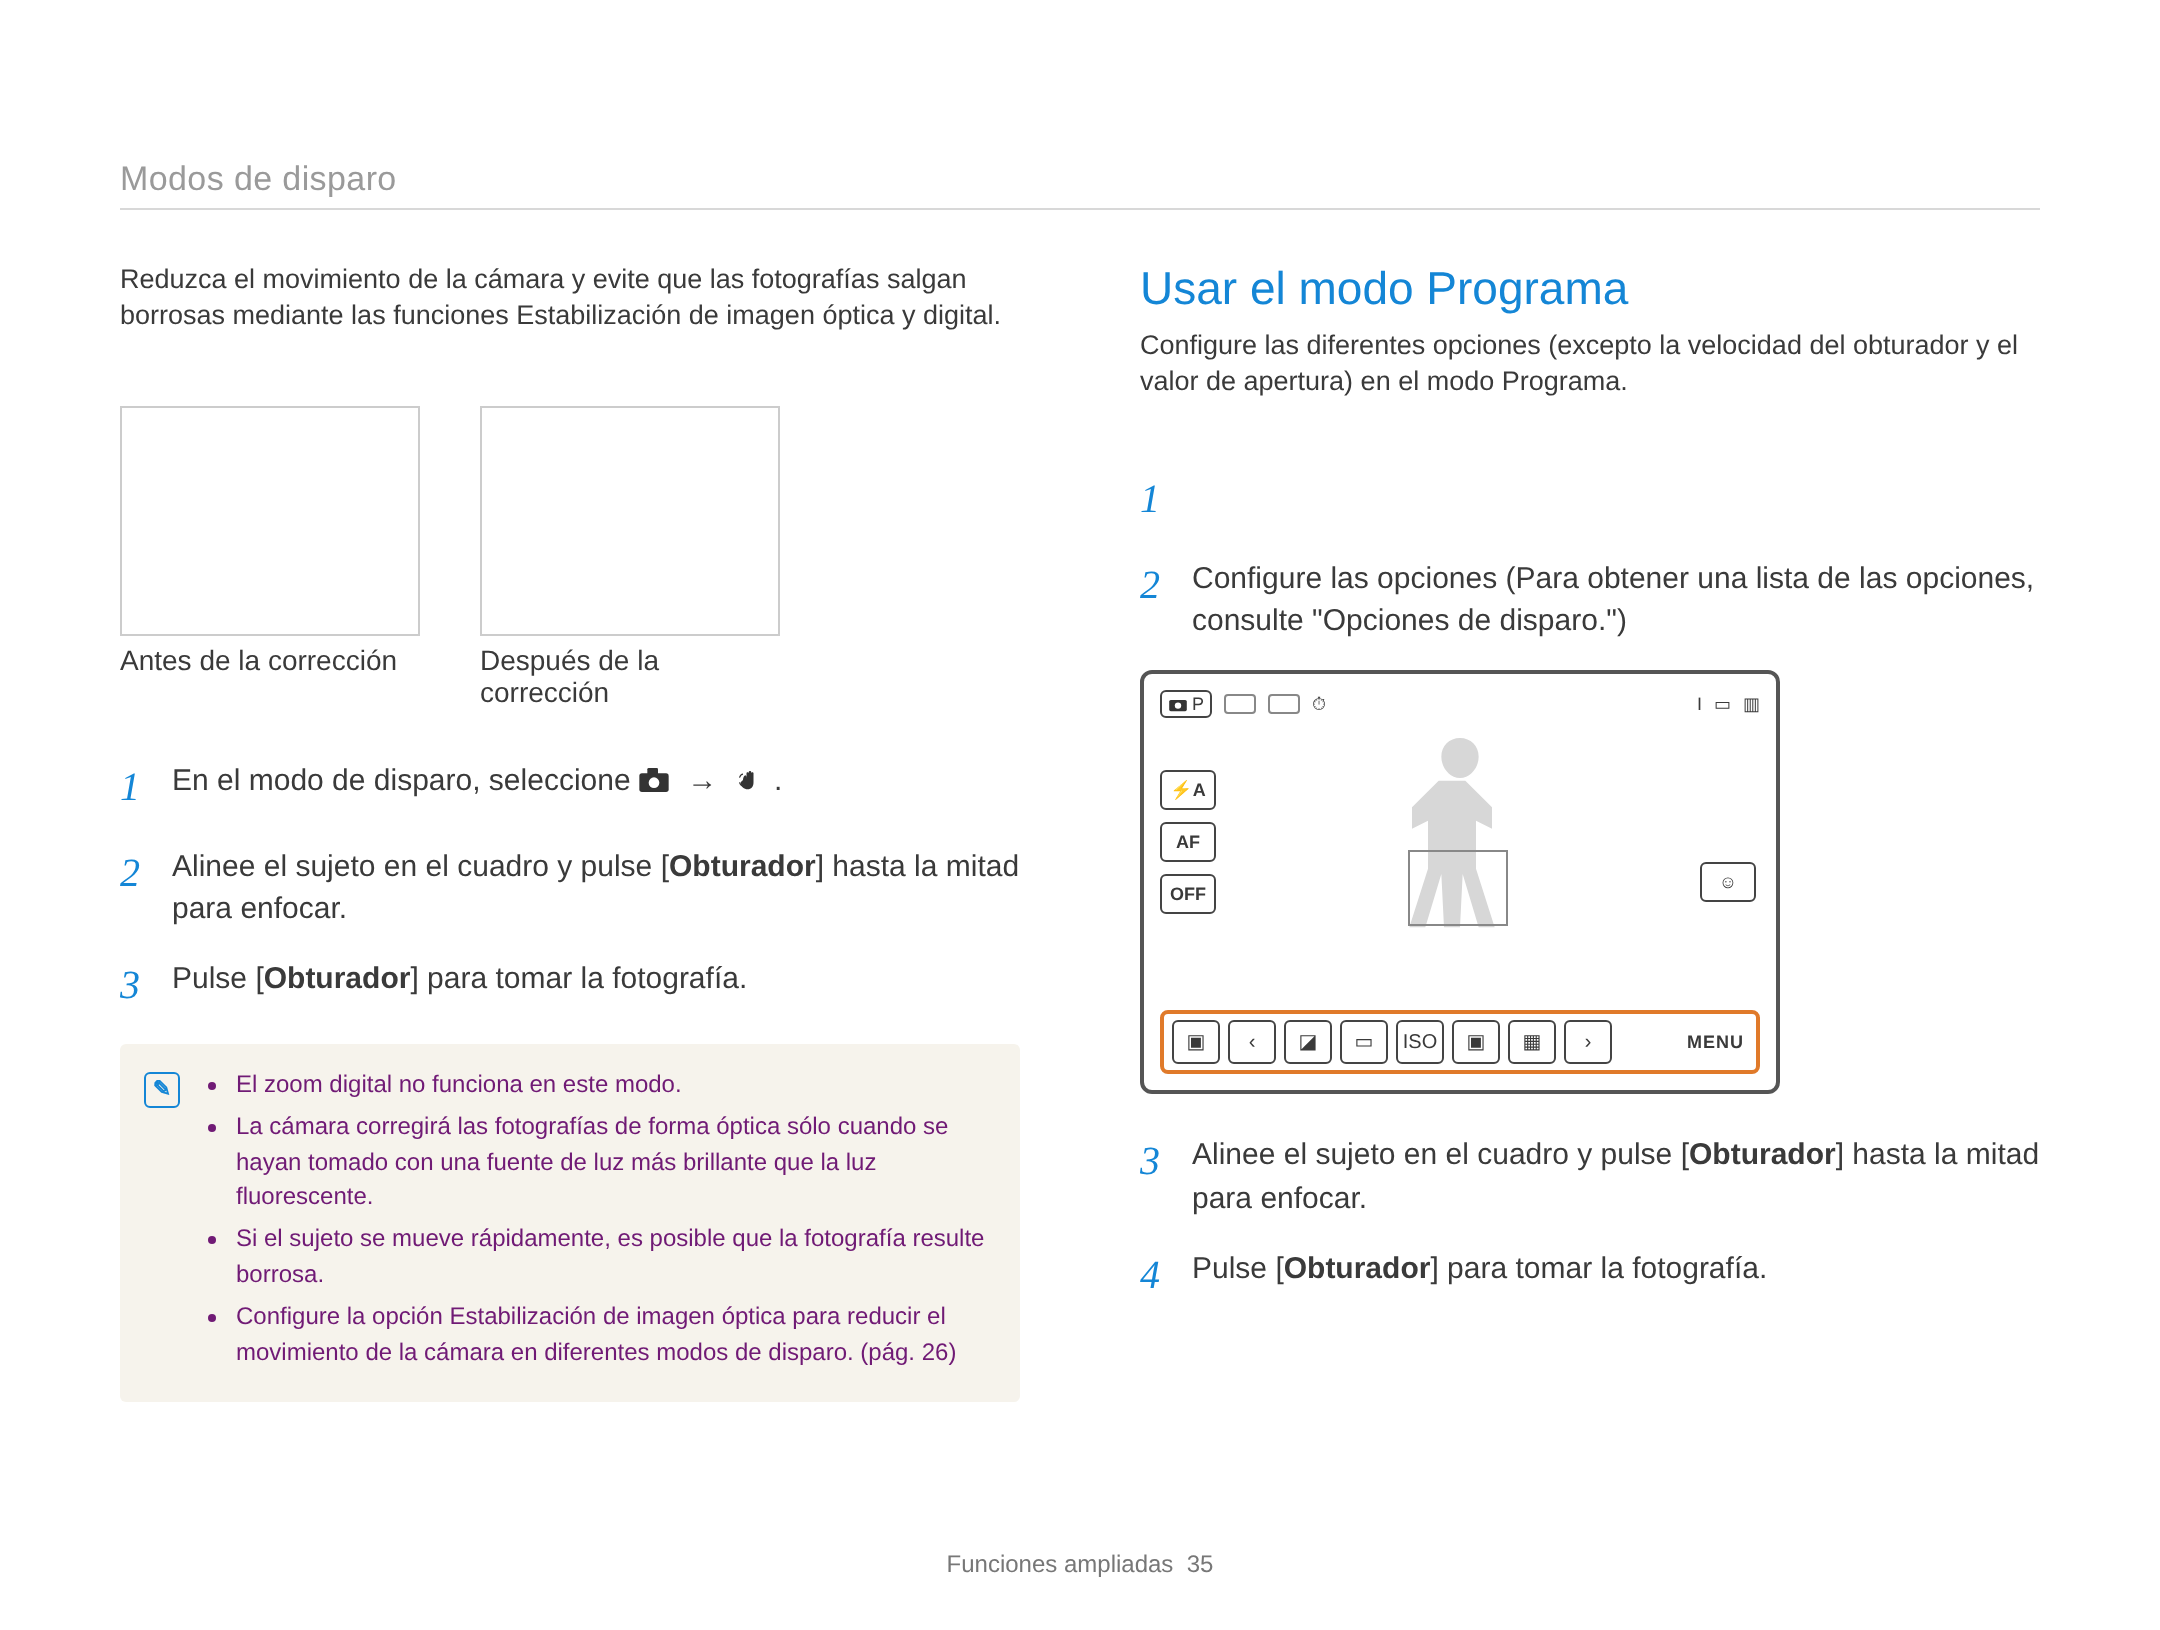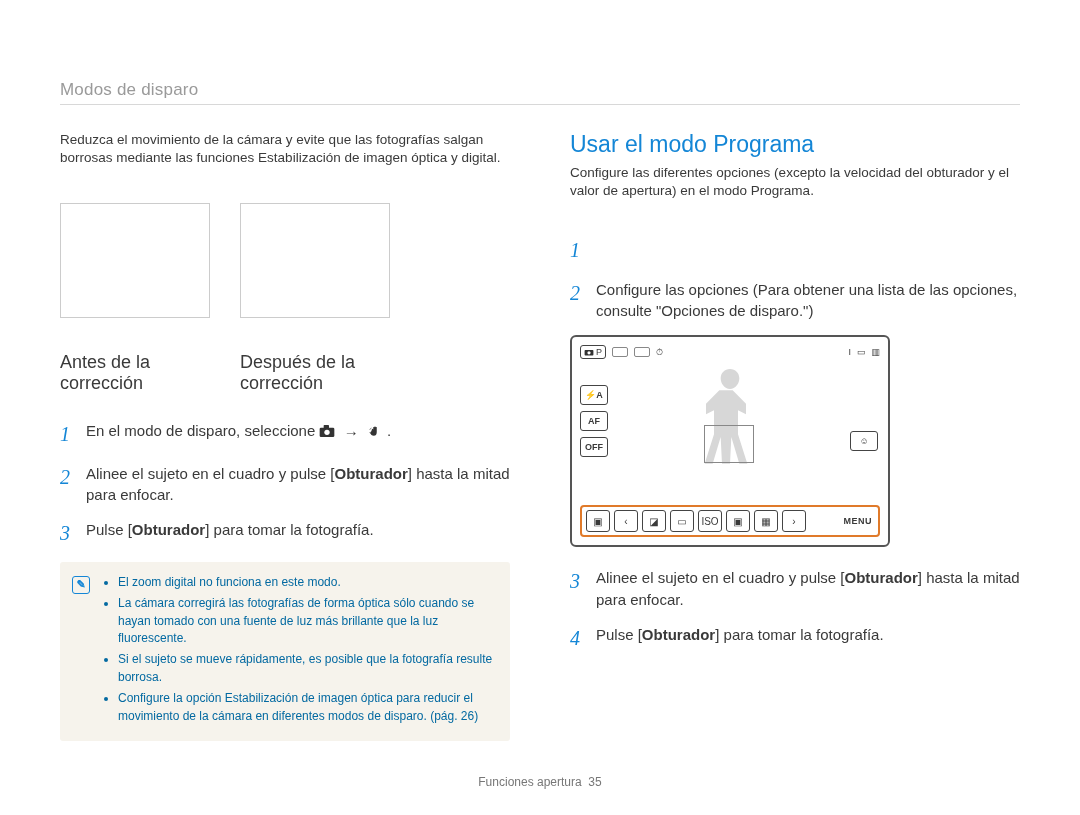--- a/index.html
+++ b/index.html
@@ -6,30 +6,30 @@
   html, body { width: 1080px; height: 815px; background: #fff; font-family: Arial, Helvetica, sans-serif; color: #3a3a3a; }
   .page { padding: 80px 60px 30px 60px; position: relative; height: 100%; }
   .header-bar { font-size: 17px; color: #9a9a9a; font-weight: 300; letter-spacing: .2px; padding-bottom: 4px; border-bottom: 1px solid #d8d8d8; margin-bottom: 26px; }
   .cols { display: flex; gap: 60px; }
   .col { flex: 1 1 0; }
   h2.section-title { color: #1486d6; font-weight: 400; font-size: 23px; margin-bottom: 6px; }
   .intro { font-size: 13.5px; line-height: 1.35; margin-bottom: 36px; }
   .thumbs { display: flex; gap: 30px; margin-bottom: 4px; }
   .thumb { width: 150px; height: 115px; border: 1px solid #ccc; background: #fff; }
   .captions { display: flex; gap: 30px; margin-bottom: 26px; }
-  .caption { width: 150px; font-size: 18px; margin-top: 30px; }
+  .caption { width: 150px; font-size: 14px; }
   .steps { list-style: none; }
   .step { display: flex; gap: 10px; margin-bottom: 14px; font-size: 15px; line-height: 1.42; }
   .step-num { color: #1486d6; font-size: 20px; font-style: italic; font-weight: 400; min-width: 16px; font-family: Georgia, 'Times New Roman', serif; }
   .icon { display: inline-block; vertical-align: -2px; }
   .icon svg { width: 16px; height: 14px; }
   .arrow { margin: 0 4px; }
   .note-box { background: #f6f3ec; border-radius: 3px; padding: 12px 14px 12px 12px; display: flex; gap: 12px; margin-top: 6px; }
   .note-icon { width: 18px; height: 18px; border: 1.5px solid #1486d6; border-radius: 3px; color: #1486d6; font-size: 11px; font-weight: 700; display: flex; align-items: center; justify-content: center; flex-shrink: 0; margin-top: 2px; }
-  .note-list { list-style: disc; padding-left: 16px; font-size: 12px; line-height: 1.45; color: #0369a1; }
+  .note-list { list-style: disc; padding-left: 16px; font-size: 12px; line-height: 1.45; color: #701a75; }
   .note-list li { margin-bottom: 4px; }
   .lcd-wrap { border: 2px solid #555; border-radius: 6px; padding: 4px; width: 320px; margin: 6px 0 20px 0; }
   .lcd { position: relative; height: 200px; }
   .lcd-top { position: absolute; top: 4px; left: 4px; right: 4px; display: flex; justify-content: space-between; font-size: 9px; align-items: center; }
   .lcd-top-left { display: flex; gap: 6px; align-items: center; }
   .badge { border: 1.2px solid #444; border-radius: 3px; padding: 1px 3px; font-size: 9px; display: inline-flex; align-items: center; gap: 2px; background: #fff; }
   .mini { border: 1px solid #888; border-radius: 2px; width: 16px; height: 10px; display: inline-block; }
   .lcd-top-right { display: flex; gap: 6px; align-items: center; }
   .lcd-left { position: absolute; left: 4px; top: 44px; display: flex; flex-direction: column; gap: 6px; }
   .lbtn { width: 28px; height: 20px; border: 1.2px solid #444; border-radius: 3px; font-size: 9px; display: flex; align-items: center; justify-content: center; background: #fff; font-weight: 700; }
@@ -186,15 +186,15 @@
           <div class="step-num">4</div>
           <div>
             <span>Pulse [</span><span class="b">Obturador</span><span>] para tomar la fotografía.</span>
           </div>
         </li>
       </ol>
     </div>
   </div>
 
   <div class="footer">
-    <span>Funciones apertura</span>&nbsp;&nbsp;<span>35</span>
+    <span>Funciones ampliadas</span>&nbsp;&nbsp;<span>35</span>
   </div>
 </div>
 
 </body></html>

